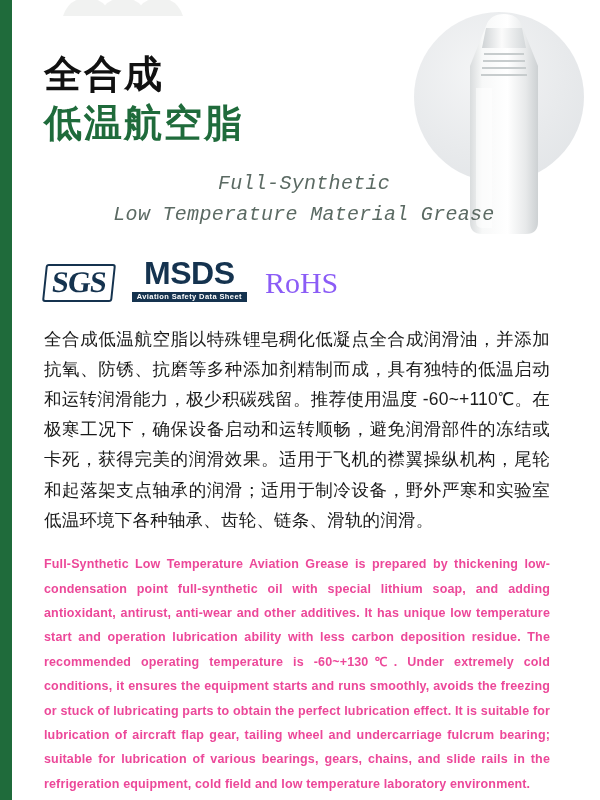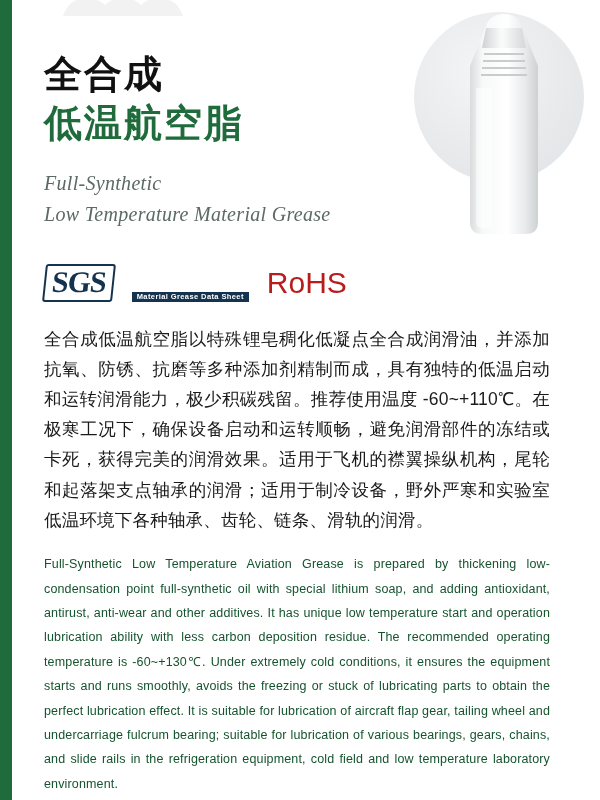--- a/index.html
+++ b/index.html
@@ -83,26 +83,27 @@
     font-family: Liberation Sans, sans-serif;
     font-weight: bold;
     font-size: 38px;
     color: #1f6b3b;
     letter-spacing: 2px;
     margin: 6px 0 0 0;
     line-height: 1.12;
   }
   .title-en {
     margin-top: 24px;
-    font-family: Liberation Serif, serif;
+    font-family: Liberation Mono, monospace;
     font-style: italic;
     font-size: 20px;
     color: #5b6a63;
     line-height: 1.55;
     letter-spacing: 0.3px;
+    text-align: center;
   }
   .certs {
     margin-top: 26px;
     display: flex;
     align-items: flex-end;
     gap: 18px;
     height: 46px;
   }
   .sgs {
     position: relative;
@@ -139,45 +140,46 @@
     font-weight: bold;
     color: #ffffff;
     background: #15334f;
     padding: 1.5px 5px;
     letter-spacing: 0.4px;
     width: 100%;
     box-sizing: border-box;
     text-align: center;
   }
   .rohs {
-    font-family: Liberation Sans, sans-serif;
+    font-family: Liberation Serif, serif;
     font-size: 30px;
-    color: #b91c1c;
+    color: #8b5cf6;
     line-height: 1;
     padding-bottom: 4px;
   }
   .body-cn {
     margin-top: 22px;
     font-family: "Liberation Sans", sans-serif;
     font-size: 17.5px;
     color: #1a1a1a;
     line-height: 1.72;
     letter-spacing: 0.2px;
     text-align: justify;
     width: 506px;
   }
   .body-en {
     margin-top: 16px;
     font-family: "Liberation Sans", sans-serif;
     font-size: 12.5px;
-    color: #14532d;
+    color: #ec4899;
     line-height: 1.95;
     letter-spacing: 0.15px;
     width: 506px;
     text-align: justify;
+    font-weight: bold;
   }
 </style>
 </head>
 <body>
 
 <div class="page">
 
   <div class="left-bar"></div>
 
   <div class="deco-gears">
@@ -227,21 +229,22 @@
     <h1 class="title-cn-2">低温航空脂</h1>
 
     <div class="title-en">
       <div>Full-Synthetic</div>
       <div>Low Temperature Material Grease</div>
     </div>
 
     <div class="certs">
       <span class="sgs">SGS</span>
       <span class="msds-wrap">
-        <span class="msds-sub">Material Grease Data Sheet</span>
+        <span class="msds">MSDS</span>
+        <span class="msds-sub">Aviation Safety Data Sheet</span>
       </span>
       <span class="rohs">RoHS</span>
     </div>
 
     <p class="body-cn">全合成低温航空脂以特殊锂皂稠化低凝点全合成润滑油，并添加抗氧、防锈、抗磨等多种添加剂精制而成，具有独特的低温启动和运转润滑能力，极少积碳残留。推荐使用温度 -60~+110℃。在极寒工况下，确保设备启动和运转顺畅，避免润滑部件的冻结或卡死，获得完美的润滑效果。适用于飞机的襟翼操纵机构，尾轮和起落架支点轴承的润滑；适用于制冷设备，野外严寒和实验室低温环境下各种轴承、齿轮、链条、滑轨的润滑。</p>
     <p class="body-en">Full-Synthetic Low Temperature Aviation Grease is prepared by thickening low-condensation point full-synthetic oil with special lithium soap, and adding antioxidant, antirust, anti-wear and other additives. It has unique low temperature start and operation lubrication ability with less carbon deposition residue. The recommended operating temperature is -60~+130℃. Under extremely cold conditions, it ensures the equipment starts and runs smoothly, avoids the freezing or stuck of lubricating parts to obtain the perfect lubrication effect. It is suitable for lubrication of aircraft flap gear, tailing wheel and undercarriage fulcrum bearing; suitable for lubrication of various bearings, gears, chains, and slide rails in the refrigeration equipment, cold field and low temperature laboratory environment.</p>
 
   </div>
 </div>
 

